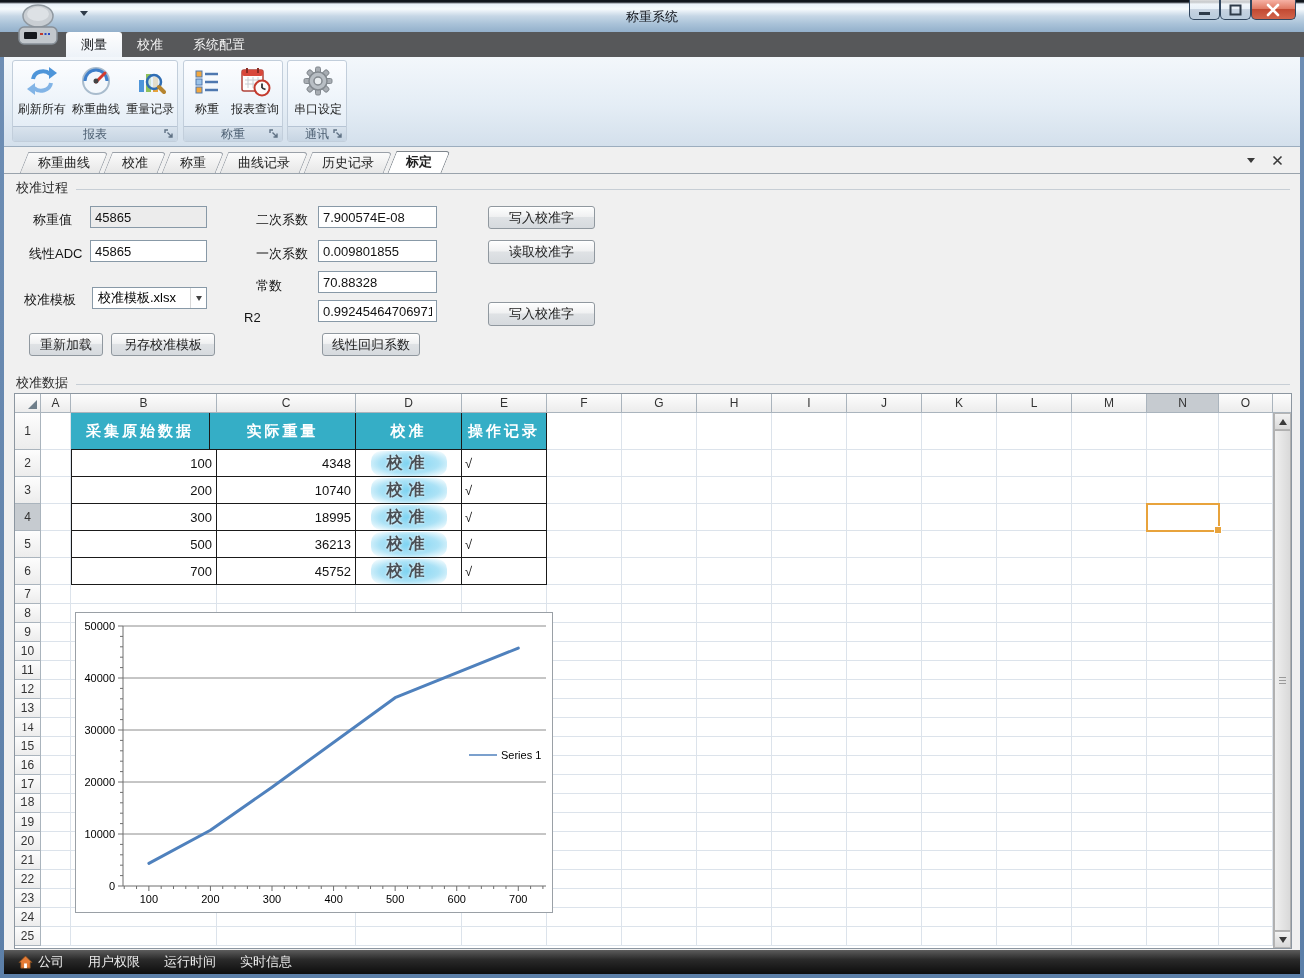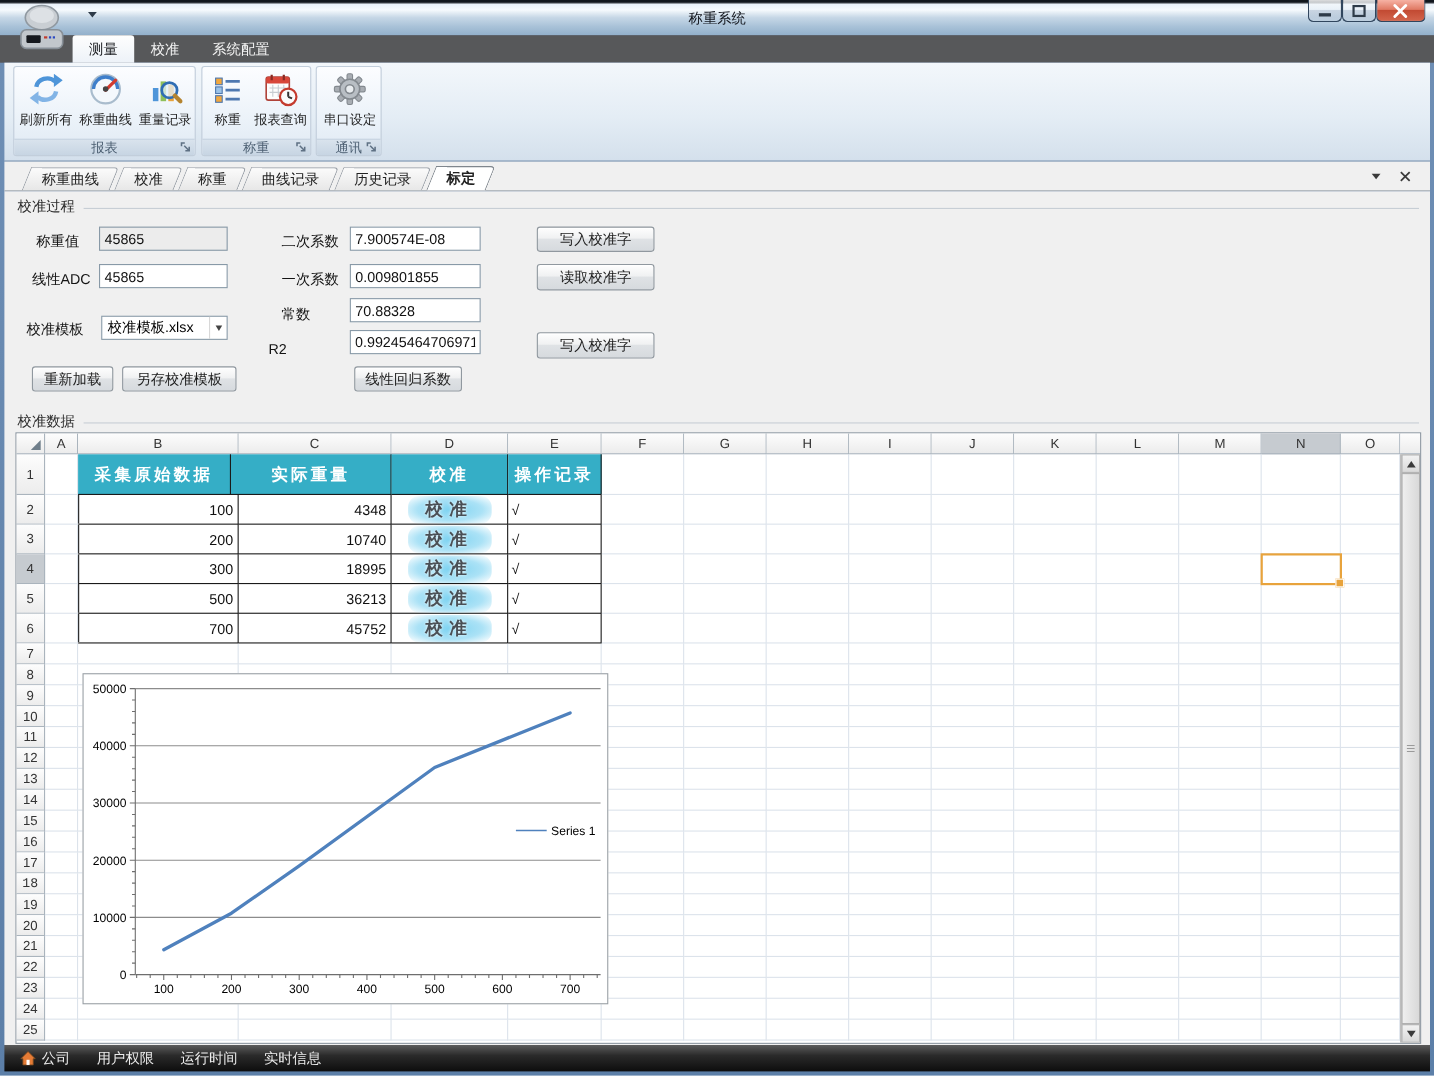--- a/index.html
+++ b/index.html
@@ -587,21 +587,21 @@
         <div class="c" style="width: 75px;"></div>
         <div class="c" style="width: 75px;"></div>
         <div class="c" style="width: 75px;"></div>
         <div class="c" style="width: 75px;"></div>
         <div class="c" style="width: 75px;"></div>
         <div class="c" style="width: 75px;"></div>
         <div class="c" style="width: 72px;"></div>
         <div class="c" style="width: 54px;"></div>
       </div>
       <div class="grow" style="height: 19px;">
-        <div class="hcell rnum" style="width: 26px; height: 100%;">14</div>
+        <div class="hcell rnum" style="width: 26px; height: 100%; font-family: Liberation Serif, serif;">14</div>
         <div class="c" style="width: 30px;"></div>
         <div class="c" style="width: 146px;"></div>
         <div class="c" style="width: 139px;"></div>
         <div class="c" style="width: 106px;"></div>
         <div class="c" style="width: 85px;"></div>
         <div class="c" style="width: 75px;"></div>
         <div class="c" style="width: 75px;"></div>
         <div class="c" style="width: 75px;"></div>
         <div class="c" style="width: 75px;"></div>
         <div class="c" style="width: 75px;"></div>

